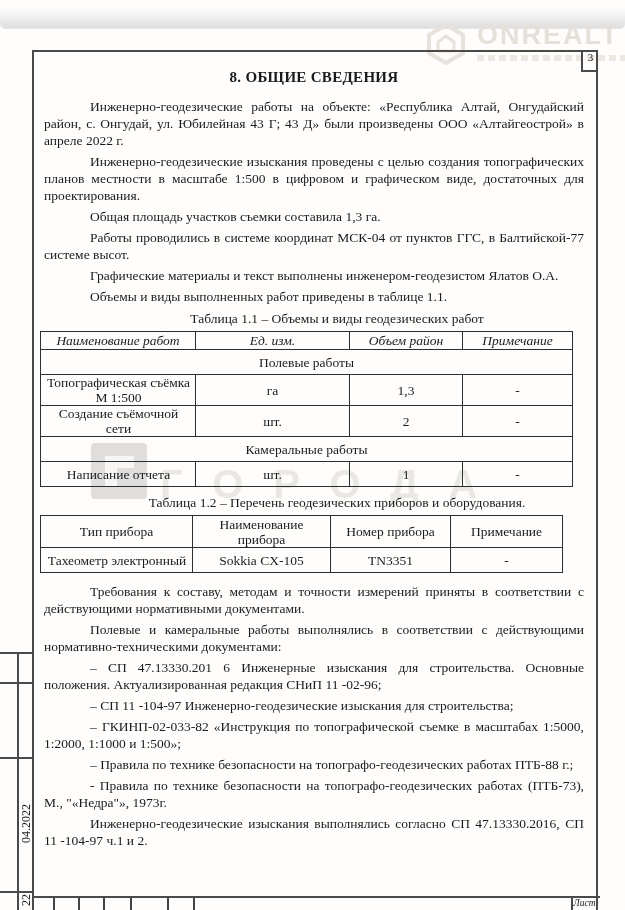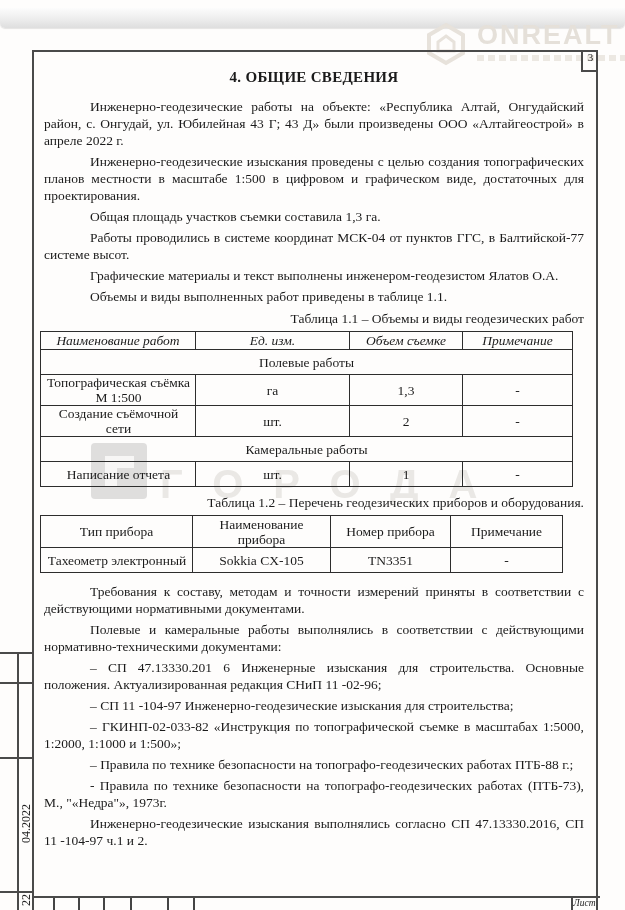--- a/index.html
+++ b/index.html
@@ -33,21 +33,21 @@
   .sheet{position:absolute;left:32px;top:50px;width:566px;height:860px;
     border:2px solid #4a4a4a;border-bottom:none;box-sizing:border-box;z-index:1;}
   .pagenum-box{position:absolute;top:-2px;right:-2px;width:17px;height:22px;
     border-left:2px solid #4a4a4a;border-bottom:2px solid #4a4a4a;box-sizing:border-box;
     display:flex;justify-content:center;font-size:11px;line-height:14px;}
   
   .content{position:absolute;left:6px;top:17px;width:548px;text-align:justify;
     font-size:13.5px;line-height:17px;}
   .doc-title{font-size:15px;font-weight:bold;text-align:center;margin:0 0 12px 0;letter-spacing:.3px;}
   .content p{margin:4px;text-indent:46px;}
-  .content p.caption{text-align:right;}
+  .content p.caption{text-align:center;}
   .sp5{margin-top:5px !important;}
   .sp7{margin-top:7px !important;}
   .sp10{margin-top:10px !important;}
   
   table{border-collapse:collapse;table-layout:fixed;margin:1px 0 0 0;}
   td{border:1px solid #2d2d2d;font-size:13.5px;line-height:15px;text-align:center;
      padding:0 3px;height:25px;box-sizing:border-box;}
   td.hd{height:18px;font-style:italic;}
   td.left{text-align:center;padding-left:4px;}
   .t2 td.hd2{height:32px;}
@@ -90,21 +90,21 @@
   </span>
   <span class="wm-text">ГОРОДА</span>
 </div>
 
 <div class="sheet">
   <div class="pagenum-box">
     <span>3</span>
   </div>
 
   <div class="content">
-    <div class="doc-title">4.  ОБЩИЕ СВЕДЕНИЯ</div>
+    <div class="doc-title">8.  ОБЩИЕ СВЕДЕНИЯ</div>
 
     <p>Инженерно-геодезические работы на объекте: «Республика Алтай, Онгудайский район, с. Онгудай, ул. Юбилейная 43 Г; 43 Д» были произведены ООО «Алтайгеострой» в апреле 2022 г.</p>
     <p>Инженерно-геодезические изыскания проведены с целью создания топографических планов местности в масштабе 1:500 в цифровом и графическом виде, достаточных для проектирования.</p>
     <p>Общая площадь участков съемки составила 1,3 га.</p>
     <p>Работы проводились в системе координат МСК-04 от пунктов ГГС, в Балтийской-77 системе высот.</p>
     <p>Графические материалы и текст выполнены инженером-геодезистом Ялатов О.А.</p>
     <p>Объемы и виды выполненных работ приведены в таблице 1.1.</p>
 
     <p class="caption sp5">Таблица 1.1 – Объемы и виды геодезических работ</p>
 
@@ -112,21 +112,21 @@
       <colgroup>
           <col style="width:155px">
           <col style="width:154px">
           <col style="width:113px">
           <col style="width:110px">
         </colgroup>
       <tbody>
           <tr>
         <td class="hd">Наименование работ</td>
         <td class="hd">Ед. изм.</td>
-        <td class="hd">Объем съемке</td>
+        <td class="hd">Объем район</td>
         <td class="hd">Примечание</td>
       </tr>
       <tr>
         <td colspan="4">Полевые работы</td>
       </tr>
       <tr>
         <td class="left">Топографическая съёмка М 1:500</td>
         <td>га</td>
         <td>1,3</td>
         <td>-</td>

